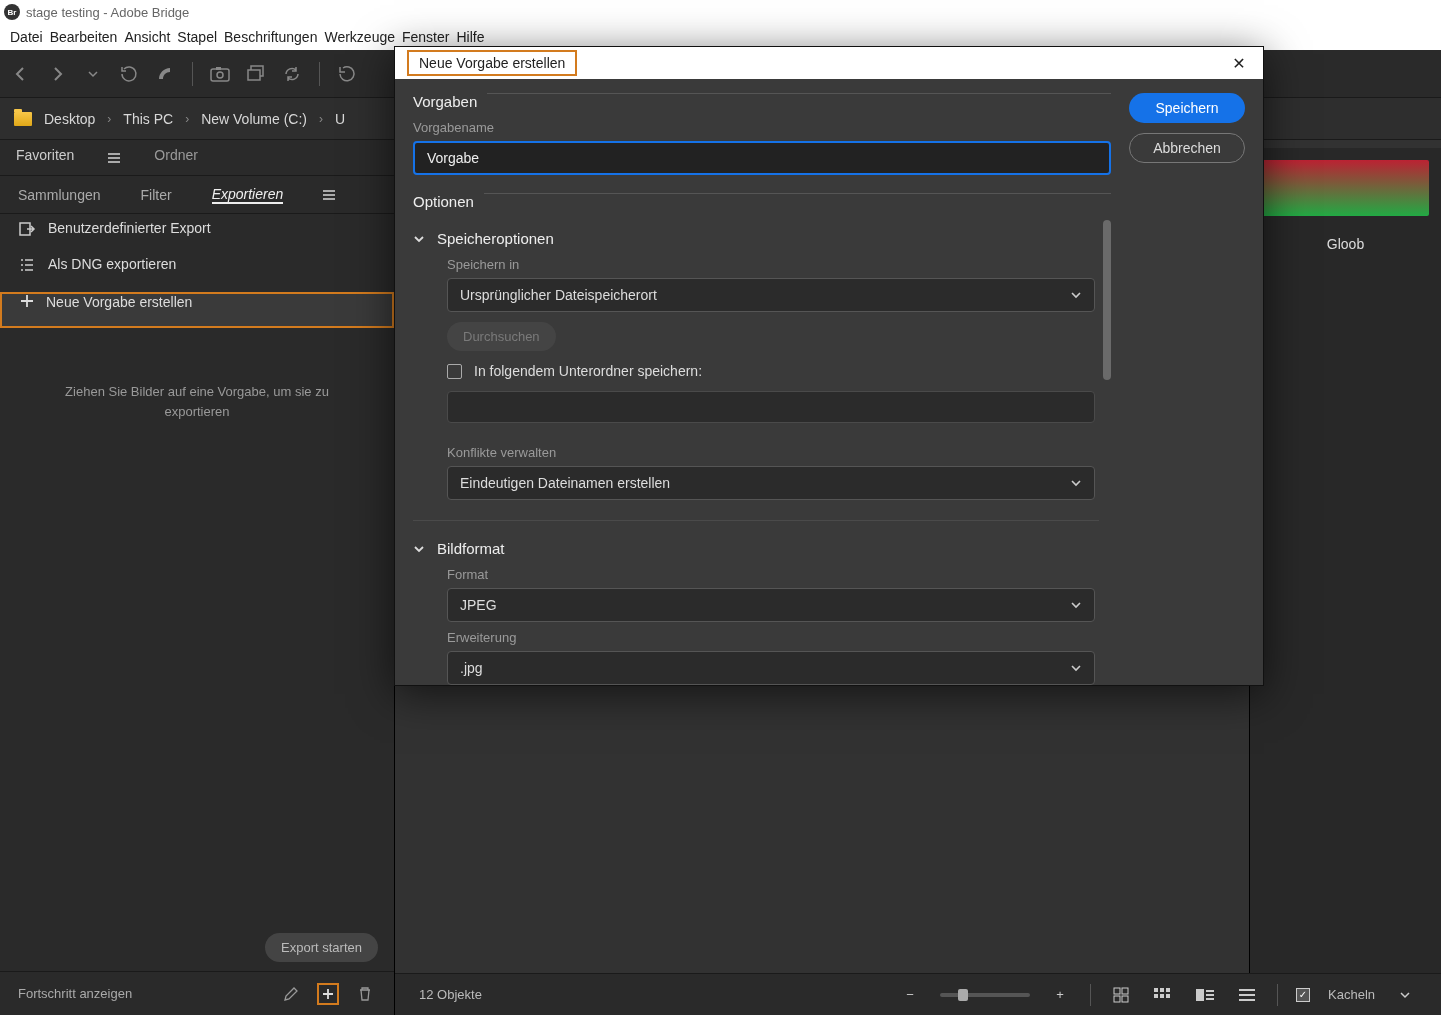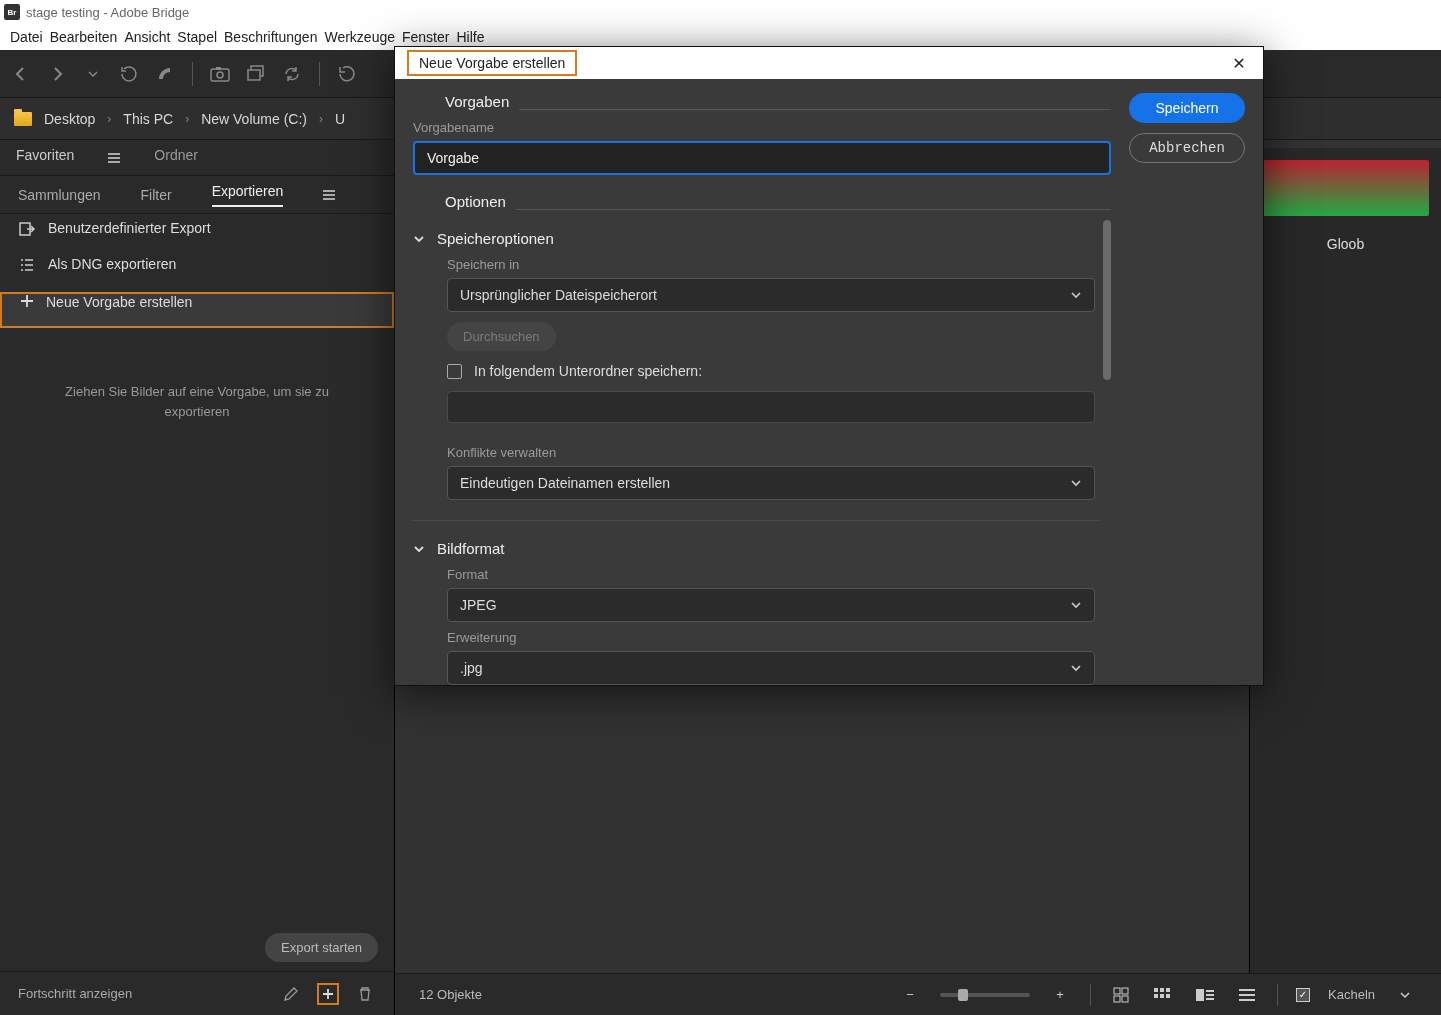--- a/index.html
+++ b/index.html
@@ -1,20 +1,20 @@
 <!DOCTYPE html>
 <html><head>
 <meta charset="utf-8">
 <style>
 * { margin: 0; padding: 0; box-sizing: border-box; font-family: "Segoe UI", Arial, sans-serif; }
 body { background: #323232; color: #ccc; width: 1441px; height: 1015px; overflow: hidden; position: relative; }
 
 
 .titlebar { background: #fff; height: 24px; display: flex; align-items: center; padding: 0 4px; gap: 6px; color: #666; font-size: 13px; }
-.titlebar .app-icon { width: 16px; height: 16px; background:#333; color:#fff; display:flex; align-items:center; justify-content:center; font-size:8px; font-weight:bold; border-radius:2px;}
+.titlebar .app-icon { width: 16px; height: 16px; background:#333; color:#fff; display:flex; align-items:center; justify-content:center; font-size:8px; font-weight:bold; border-radius:8px;}
 
 
 .menubar { background: #fff; height: 26px; display: flex; align-items: center; padding: 0 10px; gap: 7px; color: #222; font-size: 14px; }
 .menubar span { cursor: default; }
 
 
 .app-body { position: absolute; top: 50px; left: 0; right: 0; bottom: 0; background: #323232; }
 
 
 .toolbar { height: 48px; background: #2a2a2a; border-bottom: 1px solid #1a1a1a; display:flex; align-items:center; padding: 0 8px; gap: 10px;}
@@ -26,21 +26,21 @@
 .pathbar .chev { color:#888; font-size:12px;}
 .folder-ic { width:18px; height:14px; background:linear-gradient(#f7c648,#e0a818); border-radius:1px; position:relative;}
 .folder-ic::before{content:"";position:absolute;top:-3px;left:0;width:8px;height:3px;background:#f7c648;border-radius:1px 1px 0 0;}
 
 
 .leftpanel { position:absolute; left:0; top:90px; width:395px; bottom:0; background:#2a2a2a; border-right:1px solid #000;}
 .panel-tabs { height:36px; display:flex; align-items:center; padding:0 16px; gap:34px; border-bottom:1px solid #1a1a1a; font-size:14px;}
 .panel-tabs .tab { color:#ccc; padding-bottom:6px;}
 .panel-tabs2 { height:38px; display:flex; align-items:center; padding:0 18px; gap:40px; border-bottom:1px solid #1a1a1a; font-size:14px;}
 .panel-tabs2 .tab{color:#aaa;}
-.panel-tabs2 .tab.active{color:#eee; border-bottom:2px solid #eee; padding-bottom:6px;}
+.panel-tabs2 .tab.active{color:#eee; border-bottom:2px solid #eee; font-style:italic;}
 .hamb{display:inline-flex;flex-direction:column;gap:2px;}
 .hamb i{width:12px;height:2px;background:#aaa;display:block;}
 
 .export-list{padding:6px 0;}
 .export-item{height:36px;display:flex;align-items:flex-start;gap:12px;padding:0 18px;color:#ddd;font-size:14px;}
 .export-item.highlighted{border:2px solid #d37b1e; background:#3a3a3a;}
 .export-hint{color:#999;font-size:13px;text-align:center;padding:48px 60px;line-height:1.5;}
 
 .leftpanel .bottom-row1{position:absolute;bottom:46px;left:0;right:0;height:44px;display:flex;align-items:center;justify-content:flex-end;padding:0 16px;}
 .btn-grey{background:#444;border:none;color:#bbb;padding:7px 16px;border-radius:16px;font-size:13px;}
@@ -63,23 +63,23 @@
 
 
 .dialog{position:absolute;left:394px;top:46px;width:870px;height:640px;background:#333;box-shadow:0 8px 40px rgba(0,0,0,.6);border:1px solid #111;z-index:50;}
 .dlg-title{height:32px;background:#fff;display:flex;align-items:center;padding:0 12px;justify-content:space-between;color:#222;font-size:14px;}
 .dlg-title .lbl{border:2px solid #d37b1e;padding:3px 10px;}
 .dlg-close{width:24px;height:24px;display:flex;align-items:center;justify-content:center;color:#222;font-size:16px;}
 .dlg-body{position:absolute;top:32px;left:0;right:0;bottom:0;background:#3a3a3a;display:flex;padding:14px 18px;gap:18px;}
 .dlg-main{flex:1;min-width:0;}
 .dlg-side{width:116px;display:flex;flex-direction:column;gap:10px;align-items:stretch;}
 .btn-blue{background:#1572e8;border:none;color:#fff;padding:7px 0;border-radius:16px;font-size:14px;}
-.btn-outline{background:transparent;border:1px solid #777;color:#ddd;padding:6px 0;border-radius:16px;font-size:14px;font-family:Liberation Mono, monospace;}
-
-.sec-head{display:flex;align-items:flex-end;gap:10px;color:#eee;font-size:15px;margin-bottom:10px;margin-left:32px;}
+.btn-outline{background:transparent;border:1px solid #777;color:#ddd;padding:6px 0;border-radius:16px;font-size:14px;}
+
+.sec-head{display:flex;align-items:flex-start;gap:10px;color:#eee;font-size:15px;margin-bottom:10px;}
 .sec-head .rule{flex:1;height:1px;background:#555;}
 .field-lbl{color:#9a9a9a;font-size:13px;margin:8px 0 6px;}
 .textin{width:100%;height:34px;background:#222;border:2px solid #1572e8;border-radius:4px;color:#eee;padding:0 12px;font-size:14px;}
 .dropdown{width:100%;height:34px;background:#2b2b2b;border:1px solid #555;border-radius:4px;color:#ddd;padding:0 12px;display:flex;align-items:center;justify-content:space-between;font-size:14px;}
 .btn-disabled{background:#444;border:none;color:#7a7a7a;padding:7px 16px;border-radius:16px;font-size:13px;}
 .checkbox-row{display:flex;align-items:center;gap:12px;color:#ddd;font-size:14px;margin:12px 0;}
 .cb{width:15px;height:15px;border:1.5px solid #aaa;border-radius:2px;}
 .plainin{width:100%;height:32px;background:#2b2b2b;border:1px solid #4a4a4a;border-radius:4px;}
 .coll-head{display:flex;align-items:center;gap:12px;color:#eee;font-size:15px;margin:10px 0;}
 .dlg-scroll{position:relative;padding-right:12px;overflow:hidden;height:505px;}

